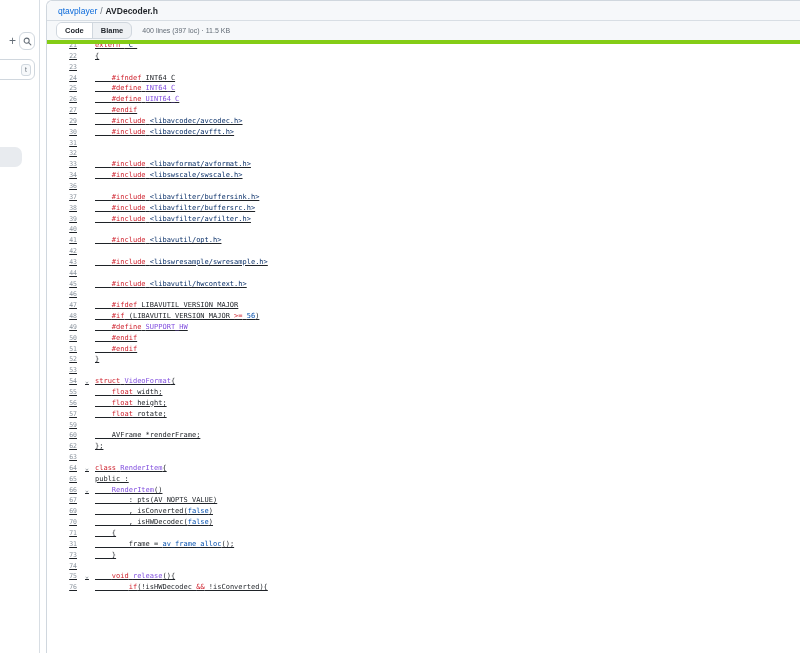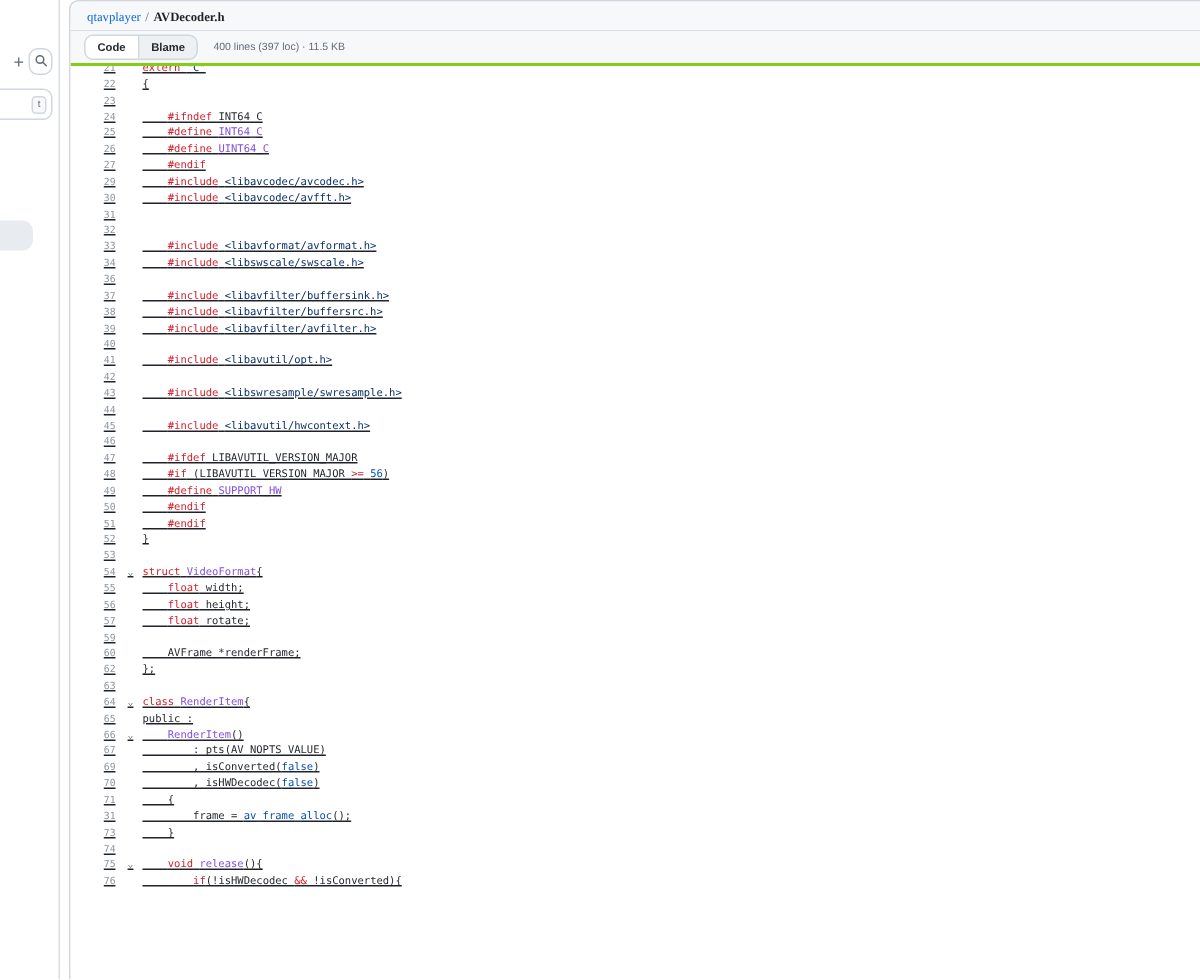--- a/index.html
+++ b/index.html
@@ -39,27 +39,27 @@
   }
   
   .main {
     position:absolute; left:46px; top:0; width:754px; height:653px;
     border-left:1px solid #d0d7de; border-top:1px solid #d0d7de;
     border-top-left-radius:6px; background:#ffffff; overflow:hidden;
   }
   .row-breadcrumb {
     height:20px; background:#f6f8fa; border-bottom:1px solid #d8dee4;
     border-top-left-radius:6px;
-    display:flex; align-items:center; padding-left:11px;font-family:Liberation Serif, serif;
+    display:flex; align-items:center; padding-left:11px;
   }
   .crumb-repo { color:#0969da; font-size:8.5px; text-decoration:none; cursor:pointer; }
   .crumb-sep  { color:#636c76; font-size:8.5px; margin:0 3px; }
   .crumb-file { color:#1f2328; font-size:8.5px; font-weight:bold; }
   .row-tabs {
-    height:23px; background:#f6f8fa; border-bottom:2px solid #84cc16;
+    height:23px; background:#f6f8fa; border-bottom:4px solid #84cc16;
     display:flex; align-items:center; padding-left:9px;
   }
   .seg {
     display:flex; align-items:stretch; height:17px;
     border:1px solid #d0d7de; border-radius:6px; background:#eef1f4; overflow:hidden;
   }
   .seg-tab {
     padding:0 8px; font-size:7.5px; font-weight:bold; color:#24292f;
     display:flex; align-items:center; cursor:pointer;
   }

